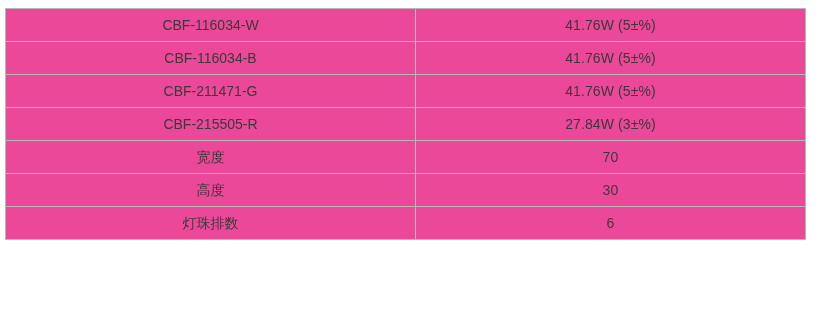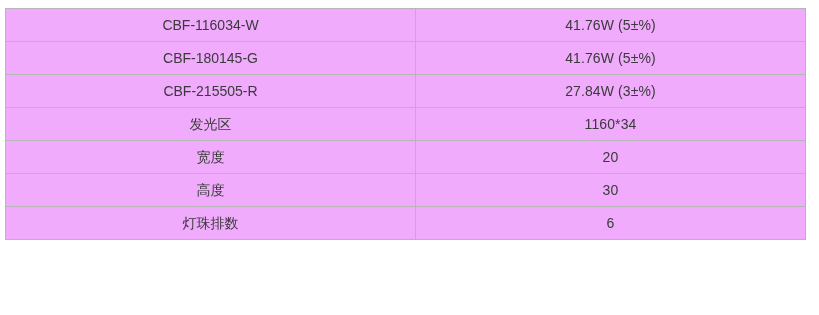--- a/index.html
+++ b/index.html
@@ -31,55 +31,55 @@
     height: 32px;
     padding: 0 6px;
     text-align: center;
     vertical-align: middle;
     color: #3a3a3a;
     font-size: 14px;
     font-weight: 400;
     line-height: 1.2;
     white-space: nowrap;
     overflow: hidden;
-    background: #f0abfc;
+    background: #ec4899;
   }
   table.spec-table td.val {
     letter-spacing: 0.1px;
   }
 </style>
 </head>
 <body>
 
 <div class="spec-table-wrap">
   <table class="spec-table">
     <colgroup>
       <col class="c-label">
       <col class="c-value">
     </colgroup>
     <tbody>
       <tr>
         <td class="lbl">CBF-116034-W</td>
         <td class="val">41.76W (5±%)</td>
       </tr>
       <tr>
-        <td class="lbl">CBF-180145-G</td>
+        <td class="lbl">CBF-116034-B</td>
+        <td class="val">41.76W (5±%)</td>
+      </tr>
+      <tr>
+        <td class="lbl">CBF-211471-G</td>
         <td class="val">41.76W (5±%)</td>
       </tr>
       <tr>
         <td class="lbl">CBF-215505-R</td>
         <td class="val">27.84W (3±%)</td>
       </tr>
       <tr>
-        <td class="lbl">发光区</td>
-        <td class="val">1160*34</td>
-      </tr>
-      <tr>
         <td class="lbl">宽度</td>
-        <td class="val">20</td>
+        <td class="val">70</td>
       </tr>
       <tr>
         <td class="lbl">高度</td>
         <td class="val">30</td>
       </tr>
       <tr>
         <td class="lbl">灯珠排数</td>
         <td class="val">6</td>
       </tr>
     </tbody>

